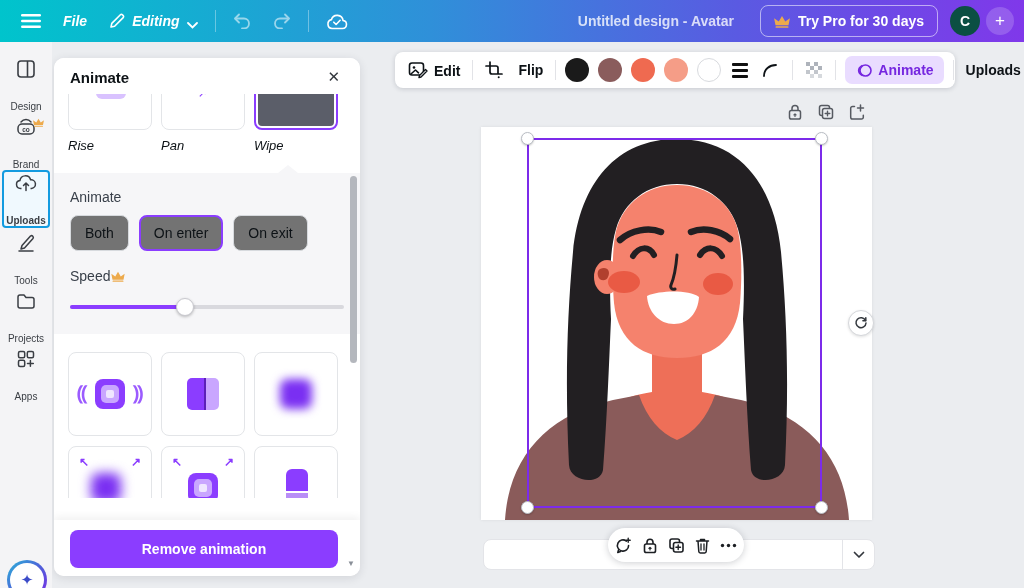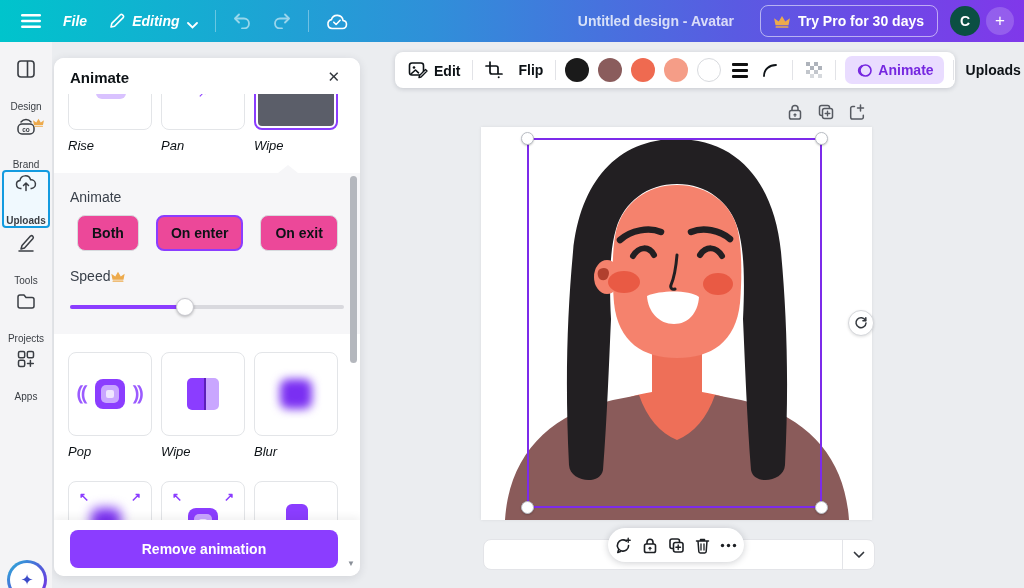--- a/index.html
+++ b/index.html
@@ -41,21 +41,21 @@
   .thumb.selected { border:2px solid #8b3dff; padding:2px; }
   .thumb.fade-fill { background:#5b5e69; background-clip:content-box; border-radius:8px; }
   .rise-glyph { position:absolute; top:16px; left:27px; width:30px; height:16px; border-radius:6px; background:#d9c2ff; }
   .pan-glyph { position:absolute; top:20px; left:36px; color:#8b3dff; font-size:11px; }
   .preset-labels { display:flex; gap:9px; padding:8px 14px 12px 14px; }
   .preset-labels span { width:84px; text-align:left; font-size:13px; color:#0d1216;font-style:italic; }
   .settings { position:relative; background:#f6f6f8; padding:16px 16px 18px 16px; margin-top:8px; }
   .settings .notch { position:absolute; top:-8px; left:224px; width:0; height:0; border-left:10px solid transparent; border-right:10px solid transparent; border-bottom:8px solid #f6f6f8; }
   .settings-label { font-size:14px; color:#39404a; margin-bottom:10px; }
   .seg-row { display:flex; gap:10px; margin-bottom:17px; }
-  .seg-btn { background:#ec4899; border:1px solid #d7dade; border-radius:8px; padding:9px 14px; font-size:14px; font-weight:700; color:#0d1216; cursor:pointer; font-family:inherit;margin-left:7px; }
+  .seg-btn { background:#737373; border:1px solid #d7dade; border-radius:8px; padding:9px 14px; font-size:14px; font-weight:400; color:#0d1216; cursor:pointer; font-family:inherit; }
   .seg-btn.selected { border:2px solid #8b3dff; padding:8px 13px; }
   .speed-row { display:flex; align-items:center; gap:1px; font-size:14px; color:#39404a; margin-bottom:14px; }
   .slider { position:relative; height:18px; display:flex; align-items:center; cursor:pointer; }
   .slider-track { position:absolute; left:0; right:0; height:4px; border-radius:2px; background:#d9d9de; }
   .slider-fill { position:absolute; left:0; height:4px; border-radius:2px; background:#8b3dff; }
   .slider-thumb { position:absolute; right:-9px; top:50%; transform:translateY(-50%); width:18px; height:18px; border-radius:50%; background:#fff; border:1px solid #c9c9cf; box-shadow:0 1px 3px rgba(0,0,0,.25); }
   .grid-row { display:flex; gap:9px; padding:18px 14px 0 14px; }
   .thumb.big { height:84px; }
   .pop-core { width:30px; height:30px; border-radius:8px; background:#8b3dff; display:flex; align-items:center; justify-content:center; }
   .pop-mid { width:18px; height:18px; border-radius:5px; background:#c9a6ff; display:flex; align-items:center; justify-content:center; }
@@ -281,25 +281,20 @@
       <div class="thumb big">
         <div class="wipe-glyph">
             <div class="wipe-l"></div>
             <div class="wipe-r"></div>
           </div>
       </div>
       <div class="thumb big">
         <div class="blur-glyph"></div>
       </div>
     </div>
-    <div class="preset-labels">
-      <span>Pop</span>
-      <span>Wipe</span>
-      <span>Blur</span>
-    </div>
 
     <div class="row2">
       <div class="thumb big">
         <span class="arrow-tl">↖</span>
           <span class="arrow-tr">↗</span>
         <div class="breathe-glyph"></div>
       </div>
       <div class="thumb big">
         <span class="arrow-tl">↖</span>
           <span class="arrow-tr">↗</span>

